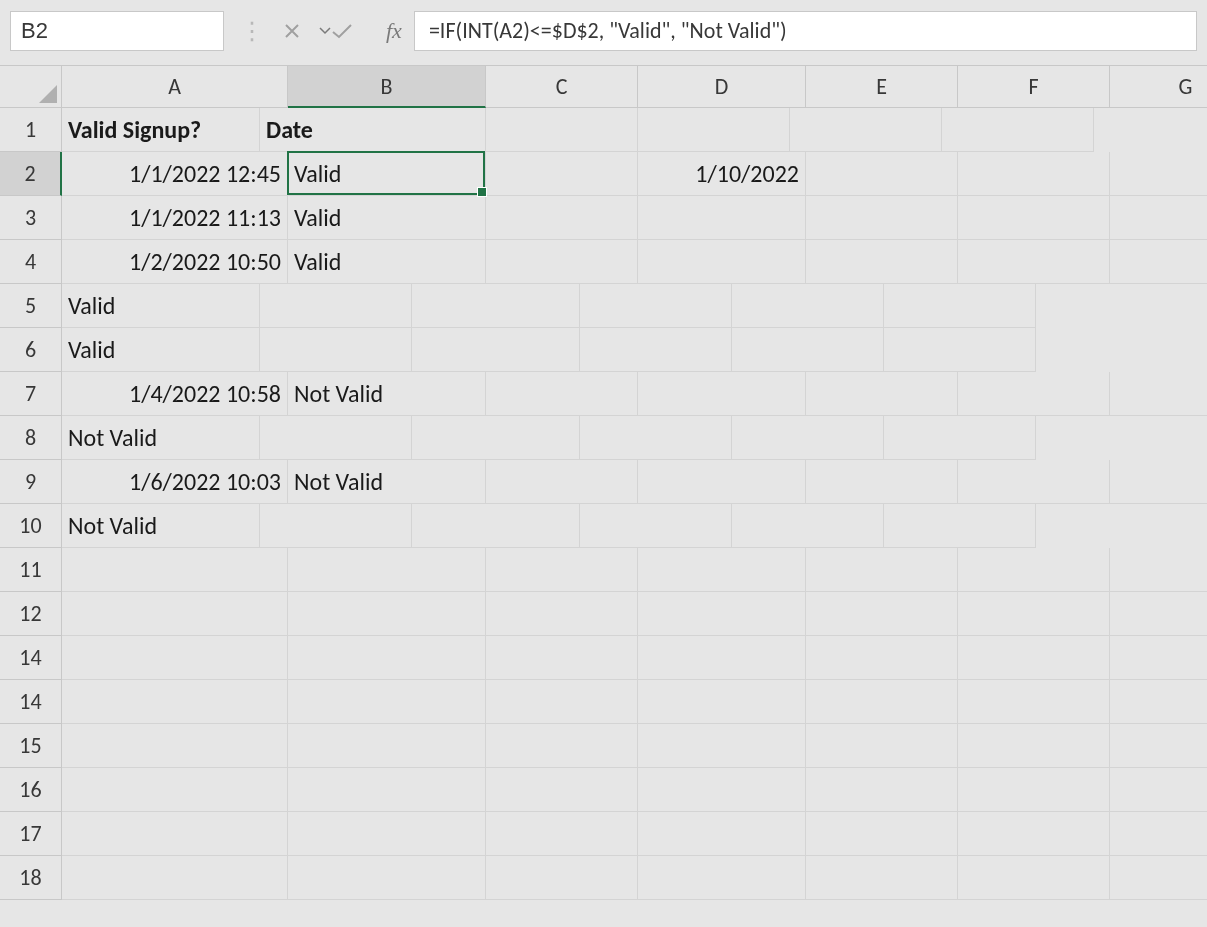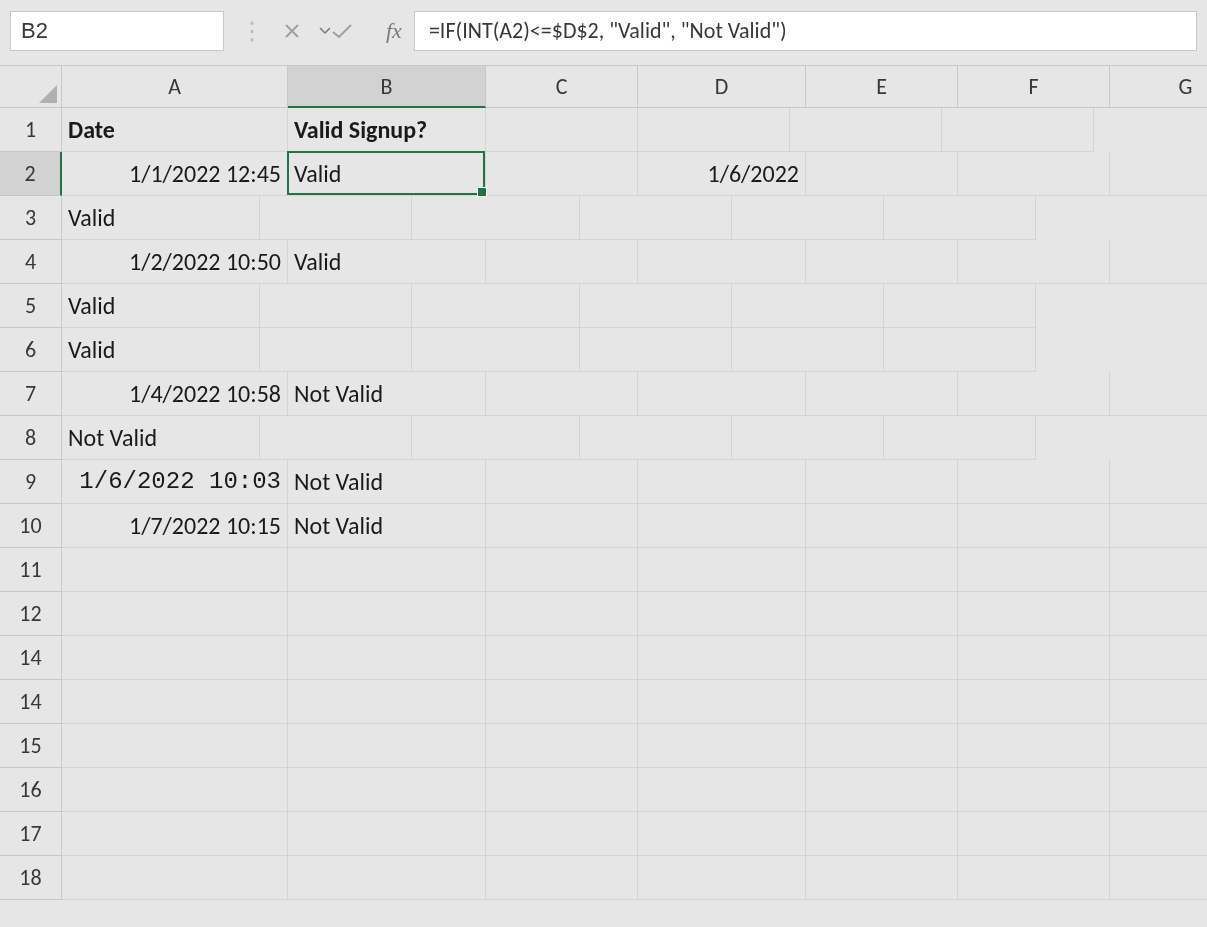--- a/index.html
+++ b/index.html
@@ -279,37 +279,38 @@
       <div class="row-header">12</div>
       <div class="row-header">14</div>
       <div class="row-header">14</div>
       <div class="row-header">15</div>
       <div class="row-header">16</div>
       <div class="row-header">17</div>
       <div class="row-header">18</div>
     </div>
   <div class="grid" id="grid">
       <div class="row">
+        <div class="cell bold left" style="width: 198px;">Valid Signup?</div>
         <div class="cell bold left" style="width: 226px;">Date</div>
-        <div class="cell bold left" style="width: 198px;">Valid Signup?</div>
         <div class="cell left" style="width: 152px;"></div>
         <div class="cell left" style="width: 152px;"></div>
         <div class="cell left" style="width: 152px;"></div>
         <div class="cell left" style="width: 152px;"></div>
       </div>
       <div class="row">
         <div class="cell right" style="width: 226px;">1/1/2022 12:45</div>
         <div class="cell left" style="width: 198px;">Valid</div>
         <div class="cell left" style="width: 152px;"></div>
-        <div class="cell right" style="width: 168px;">1/6/2022</div>
-        <div class="cell left" style="width: 152px;"></div>
-        <div class="cell left" style="width: 152px;"></div>
-        <div class="cell left" style="width: 152px;"></div>
-      </div>
-      <div class="row">
+        <div class="cell right" style="width: 168px;">1/10/2022</div>
+        <div class="cell left" style="width: 152px;"></div>
+        <div class="cell left" style="width: 152px;"></div>
+        <div class="cell left" style="width: 152px;"></div>
+      </div>
+      <div class="row">
+        <div class="cell right" style="width: 226px;">1/1/2022 11:13</div>
         <div class="cell left" style="width: 198px;">Valid</div>
         <div class="cell left" style="width: 152px;"></div>
         <div class="cell left" style="width: 168px;"></div>
         <div class="cell left" style="width: 152px;"></div>
         <div class="cell left" style="width: 152px;"></div>
         <div class="cell left" style="width: 152px;"></div>
       </div>
       <div class="row">
         <div class="cell right" style="width: 226px;">1/2/2022 10:50</div>
         <div class="cell left" style="width: 198px;">Valid</div>
@@ -346,30 +347,29 @@
       </div>
       <div class="row">
         <div class="cell left" style="width: 198px;">Not Valid</div>
         <div class="cell left" style="width: 152px;"></div>
         <div class="cell left" style="width: 168px;"></div>
         <div class="cell left" style="width: 152px;"></div>
         <div class="cell left" style="width: 152px;"></div>
         <div class="cell left" style="width: 152px;"></div>
       </div>
       <div class="row">
-        <div class="cell right" style="width: 226px; font-family: Liberation Mono, monospace;">1/6/2022 10:03</div>
+        <div class="cell right" style="width: 226px;">1/6/2022 10:03</div>
         <div class="cell left" style="width: 198px;">Not Valid</div>
         <div class="cell left" style="width: 152px;"></div>
         <div class="cell left" style="width: 168px;"></div>
         <div class="cell left" style="width: 152px;"></div>
         <div class="cell left" style="width: 152px;"></div>
         <div class="cell left" style="width: 152px;"></div>
       </div>
       <div class="row">
-        <div class="cell right" style="width: 226px;">1/7/2022 10:15</div>
         <div class="cell left" style="width: 198px;">Not Valid</div>
         <div class="cell left" style="width: 152px;"></div>
         <div class="cell left" style="width: 168px;"></div>
         <div class="cell left" style="width: 152px;"></div>
         <div class="cell left" style="width: 152px;"></div>
         <div class="cell left" style="width: 152px;"></div>
       </div>
       <div class="row">
         <div class="cell left" style="width: 226px;"></div>
         <div class="cell left" style="width: 198px;"></div>

